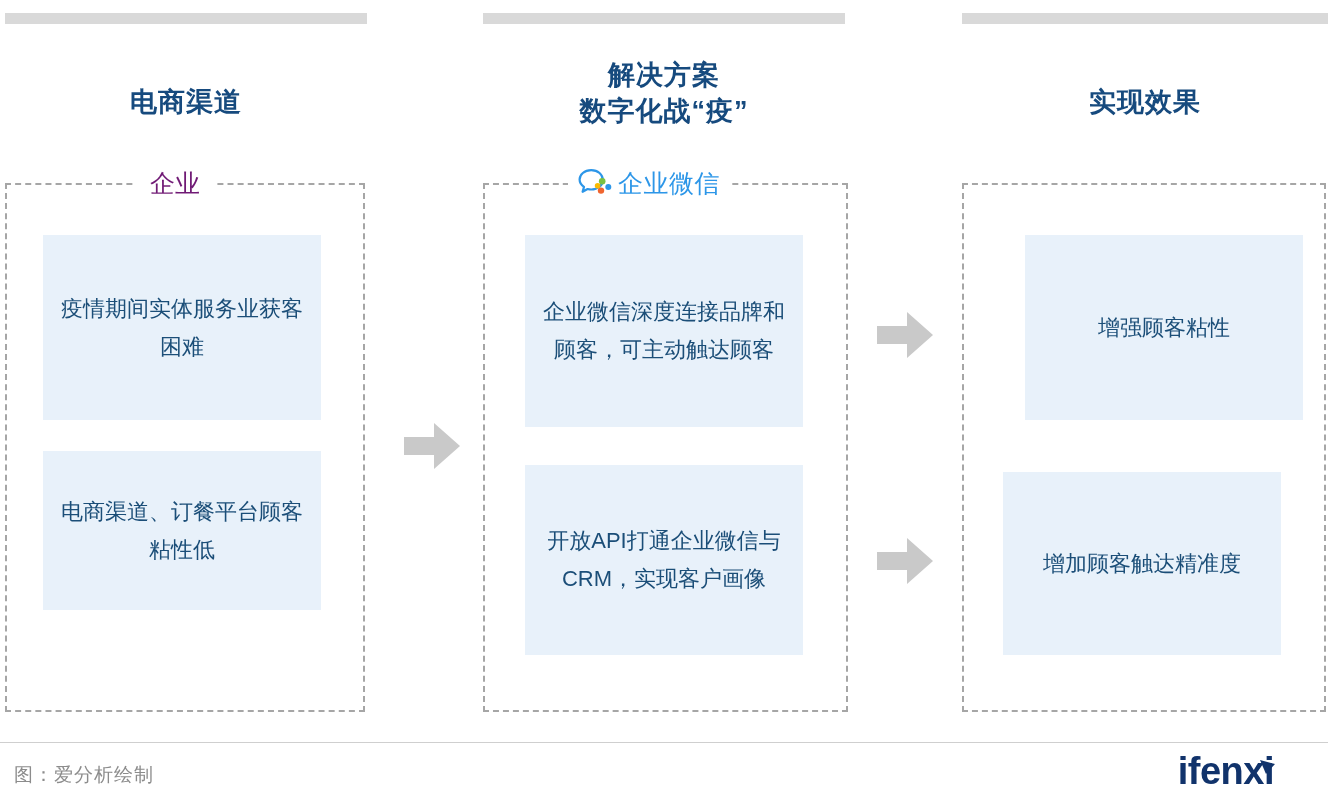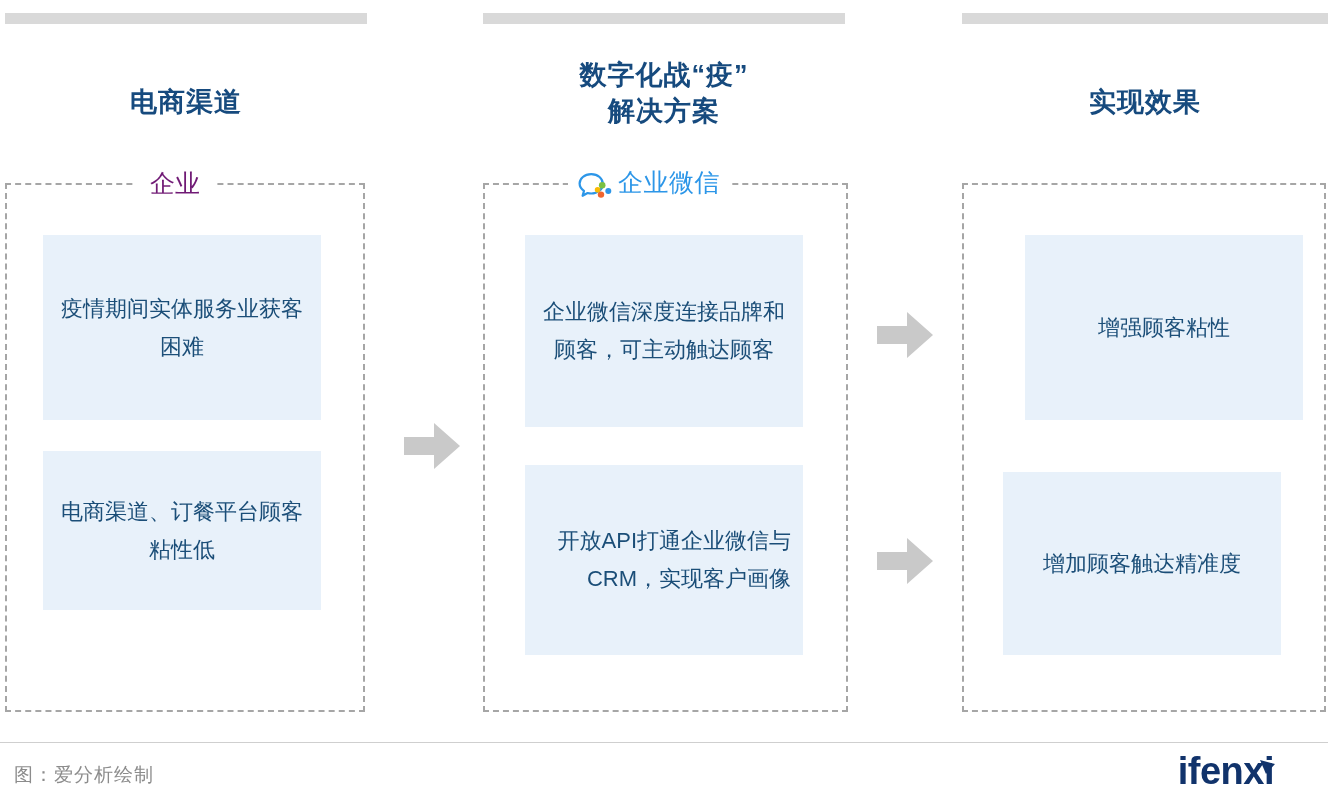--- a/index.html
+++ b/index.html
@@ -63,24 +63,23 @@
     white-space: nowrap;
     padding: 0 14px;
     font-size: 25px;
     color: #701a75;
   }
   .box-label.l1 { left: 136px; }
   .box-label.l2 {
     left: 568px;
     color: #1296db;
     display: flex;
-    align-items: flex-end;
+    align-items: center;
     gap: 6px;
     padding: 0 10px;
-    font-family: Liberation Serif, serif;
   }
   .box-label.l2 .wx-text {
     font-size: 25px;
     color: #2C96E8;
     letter-spacing: 0.5px;
   }
 
   
   .card {
     position: absolute;
@@ -95,21 +94,21 @@
     box-sizing: border-box;
     padding: 0 12px;
   }
   .card .inner { width: 100%; }
 
   
   .card.c-l1 { left: 43px;  top: 235px; width: 278px; height: 185px; }
   .card.c-l2 { left: 43px;  top: 451px; width: 278px; height: 159px; }
   
   .card.c-m1 { left: 525px; top: 235px; width: 278px; height: 192px; }
-  .card.c-m2 { left: 525px; top: 465px; width: 278px; height: 190px; text-align: right; }
+  .card.c-m2 { left: 525px; top: 465px; width: 278px; height: 190px; }
   
   .card.c-r1 { left: 1003px; top: 235px; width: 278px; height: 185px; margin-left: 22px; }
   .card.c-r2 { left: 1003px; top: 472px; width: 278px; height: 183px; }
 
   
   .arrow {
     position: absolute;
     width: 56px;
     height: 46px;
   }
@@ -165,22 +164,22 @@
 </style>
 </head>
 <body>
 
 <div class="top-bar b1"></div>
 <div class="top-bar b2"></div>
 <div class="top-bar b3"></div>
 
 <div class="col-title t1">电商渠道</div>
 <div class="col-title t2">
+  <div>解决方案</div>
   <div>数字化战“疫”</div>
-  <div>解决方案</div>
 </div>
 <div class="col-title t3">实现效果</div>
 
 <div class="dash-box d1"></div>
 <div class="dash-box d2"></div>
 <div class="dash-box d3"></div>
 
 <div class="box-label l1">企业</div>
 
 <div class="box-label l2">

